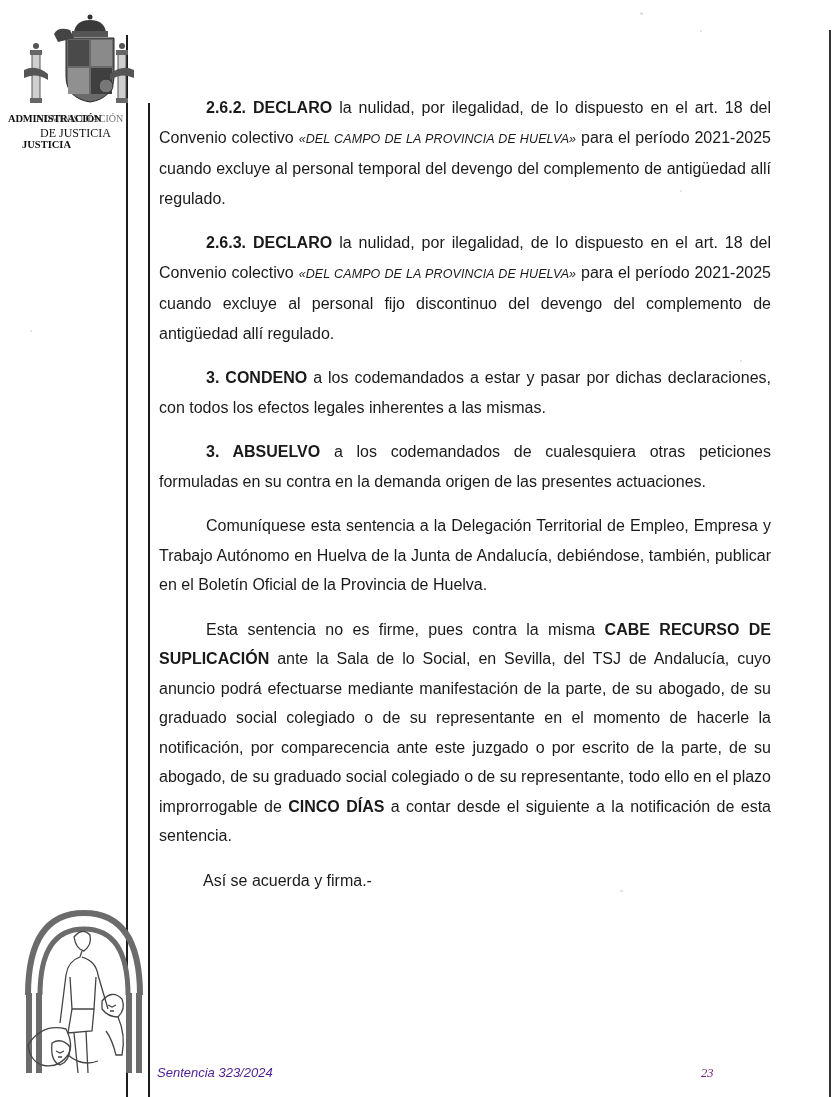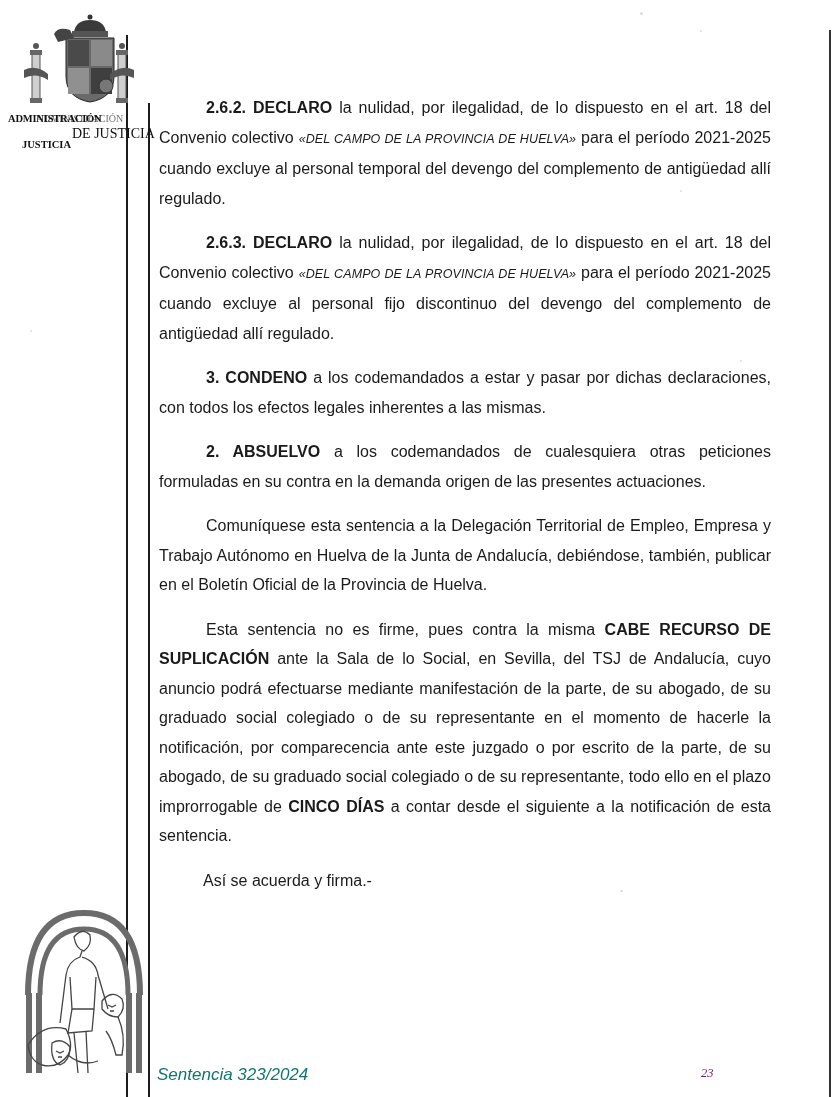--- a/index.html
+++ b/index.html
@@ -33,21 +33,21 @@
       height: 100px;
     }
     .crest-label {
       position: absolute;
       font-family: "Liberation Serif", serif;
       color: #111;
       white-space: nowrap;
     }
     .crest-label.a1 { left: 8px; top: 113px; font-size: 10.5px; font-weight: bold; letter-spacing: -0.2px; }
     .crest-label.a2 { left: 36px; top: 113px; font-size: 10px; color: #444; opacity: 0.75; }
-    .crest-label.b  { left: 72px; top: 126px; font-size: 14px; }
+    .crest-label.b  { left: 40px; top: 126px; font-size: 12px; }
     .crest-label.c  { left: 22px; top: 139px; font-size: 10.5px; font-weight: bold; }
 
     
     .emblem {
       position: absolute;
       left: 22px;
       top: 905px;
       width: 125px;
       height: 175px;
     }
@@ -67,23 +67,23 @@
     }
     .para b { font-weight: bold; }
     .para i.caps { font-style: italic; font-size: 12.5px; letter-spacing: 0.1px; margin-top: 35px; }
     .para.allbold { font-weight: normal; }
     .para.closing { text-indent: 44px; }
 
     .footer-left {
       position: absolute;
       left: 157px;
       top: 1065px;
-      font-size: 17px;
+      font-size: 13px;
       font-style: italic;
-      color: #0f766e;
+      color: #4c1d95;
     }
     .footer-page {
       position: absolute;
       left: 701px;
       top: 1066px;
       font-family: "Liberation Serif", serif;
       font-style: italic;
       font-size: 12.5px;
       color: #701a75;
     }
@@ -137,21 +137,21 @@
   <p class="para">
     <b>2.6.2. DECLARO</b><span> la nulidad, por ilegalidad, de lo dispuesto en el art. 18 del Convenio colectivo </span><i class="caps">«DEL CAMPO DE LA PROVINCIA DE HUELVA»</i><span> para el período 2021-2025 cuando excluye al personal temporal del devengo del complemento de antigüedad allí regulado.</span>
   </p>
   <p class="para">
     <b>2.6.3. DECLARO</b><span> la nulidad, por ilegalidad, de lo dispuesto en el art. 18 del Convenio colectivo </span><i class="caps">«DEL CAMPO DE LA PROVINCIA DE HUELVA»</i><span> para el período 2021-2025 cuando excluye al personal fijo discontinuo del devengo del complemento de antigüedad allí regulado.</span>
   </p>
   <p class="para">
     <b>3. CONDENO</b><span> a los codemandados a estar y pasar por dichas declaraciones, con todos los efectos legales inherentes a las mismas.</span>
   </p>
   <p class="para">
-    <b>2. ABSUELVO</b><span> a los codemandados de cualesquiera otras peticiones formuladas en su contra en la demanda origen de las presentes actuaciones.</span>
+    <b>3. ABSUELVO</b><span> a los codemandados de cualesquiera otras peticiones formuladas en su contra en la demanda origen de las presentes actuaciones.</span>
   </p>
   <p class="para allbold">Comuníquese esta sentencia a la Delegación Territorial de Empleo, Empresa y Trabajo Autónomo en Huelva de la Junta de Andalucía, debiéndose, también, publicar en el Boletín Oficial de la Provincia de Huelva.</p>
   <p class="para">
     <span>Esta sentencia no es firme, pues contra la misma </span><b>CABE RECURSO DE SUPLICACIÓN</b><span> ante la Sala de lo Social, en Sevilla, del TSJ de Andalucía, cuyo anuncio podrá efectuarse mediante manifestación de la parte, de su abogado, de su graduado social colegiado o de su representante en el momento de hacerle la notificación, por comparecencia ante este juzgado o por escrito de la parte, de su abogado, de su graduado social colegiado o de su representante, todo ello en el plazo improrrogable de </span><b>CINCO DÍAS</b><span> a contar desde el siguiente a la notificación de esta sentencia.</span>
   </p>
   <p class="para closing">Así se acuerda y firma.-</p>
 </div>
 
 <svg class="emblem" viewBox="0 0 125 175">
   <g fill="none" stroke="#6b6b6b">

